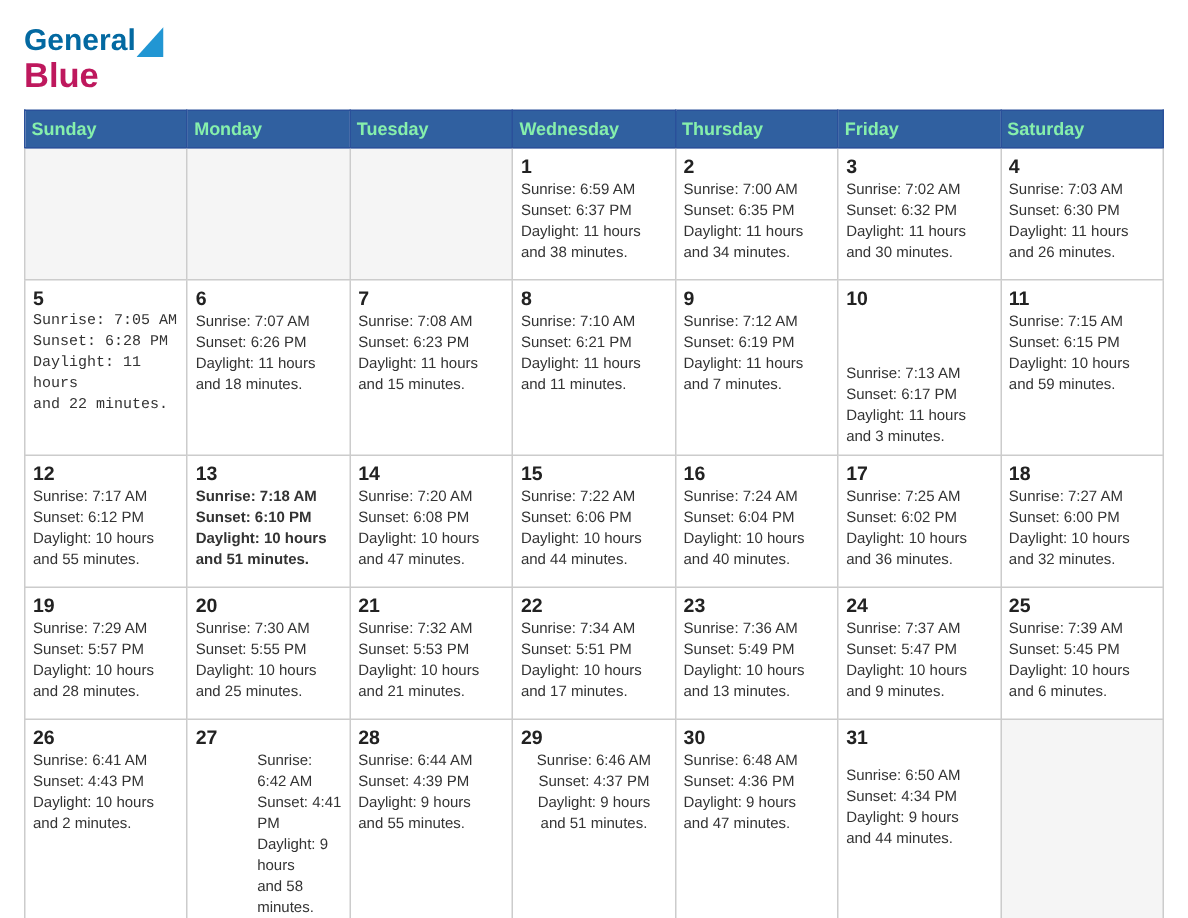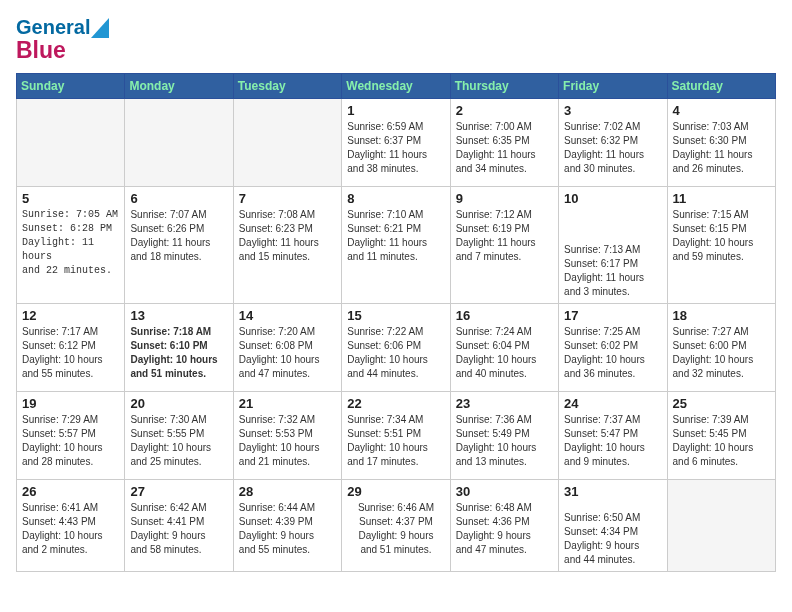--- a/index.html
+++ b/index.html
@@ -293,21 +293,21 @@
       <tr>
         <td>
           <span class="day-num">26</span>
           <div class="day-info" style="white-space: pre-line;">Sunrise: 6:41 AM
 Sunset: 4:43 PM
 Daylight: 10 hours
 and 2 minutes.</div>
         </td>
         <td>
           <span class="day-num">27</span>
-          <div class="day-info" style="white-space: pre-line;">Sunrise: 6:42 AM
+          <div class="day-info" style="white-space: pre-line; margin-left: 41px;">Sunrise: 6:42 AM
 Sunset: 4:41 PM
 Daylight: 9 hours
 and 58 minutes.</div>
         </td>
         <td>
           <span class="day-num">28</span>
           <div class="day-info" style="white-space: pre-line;">Sunrise: 6:44 AM
 Sunset: 4:39 PM
 Daylight: 9 hours
 and 55 minutes.</div>

